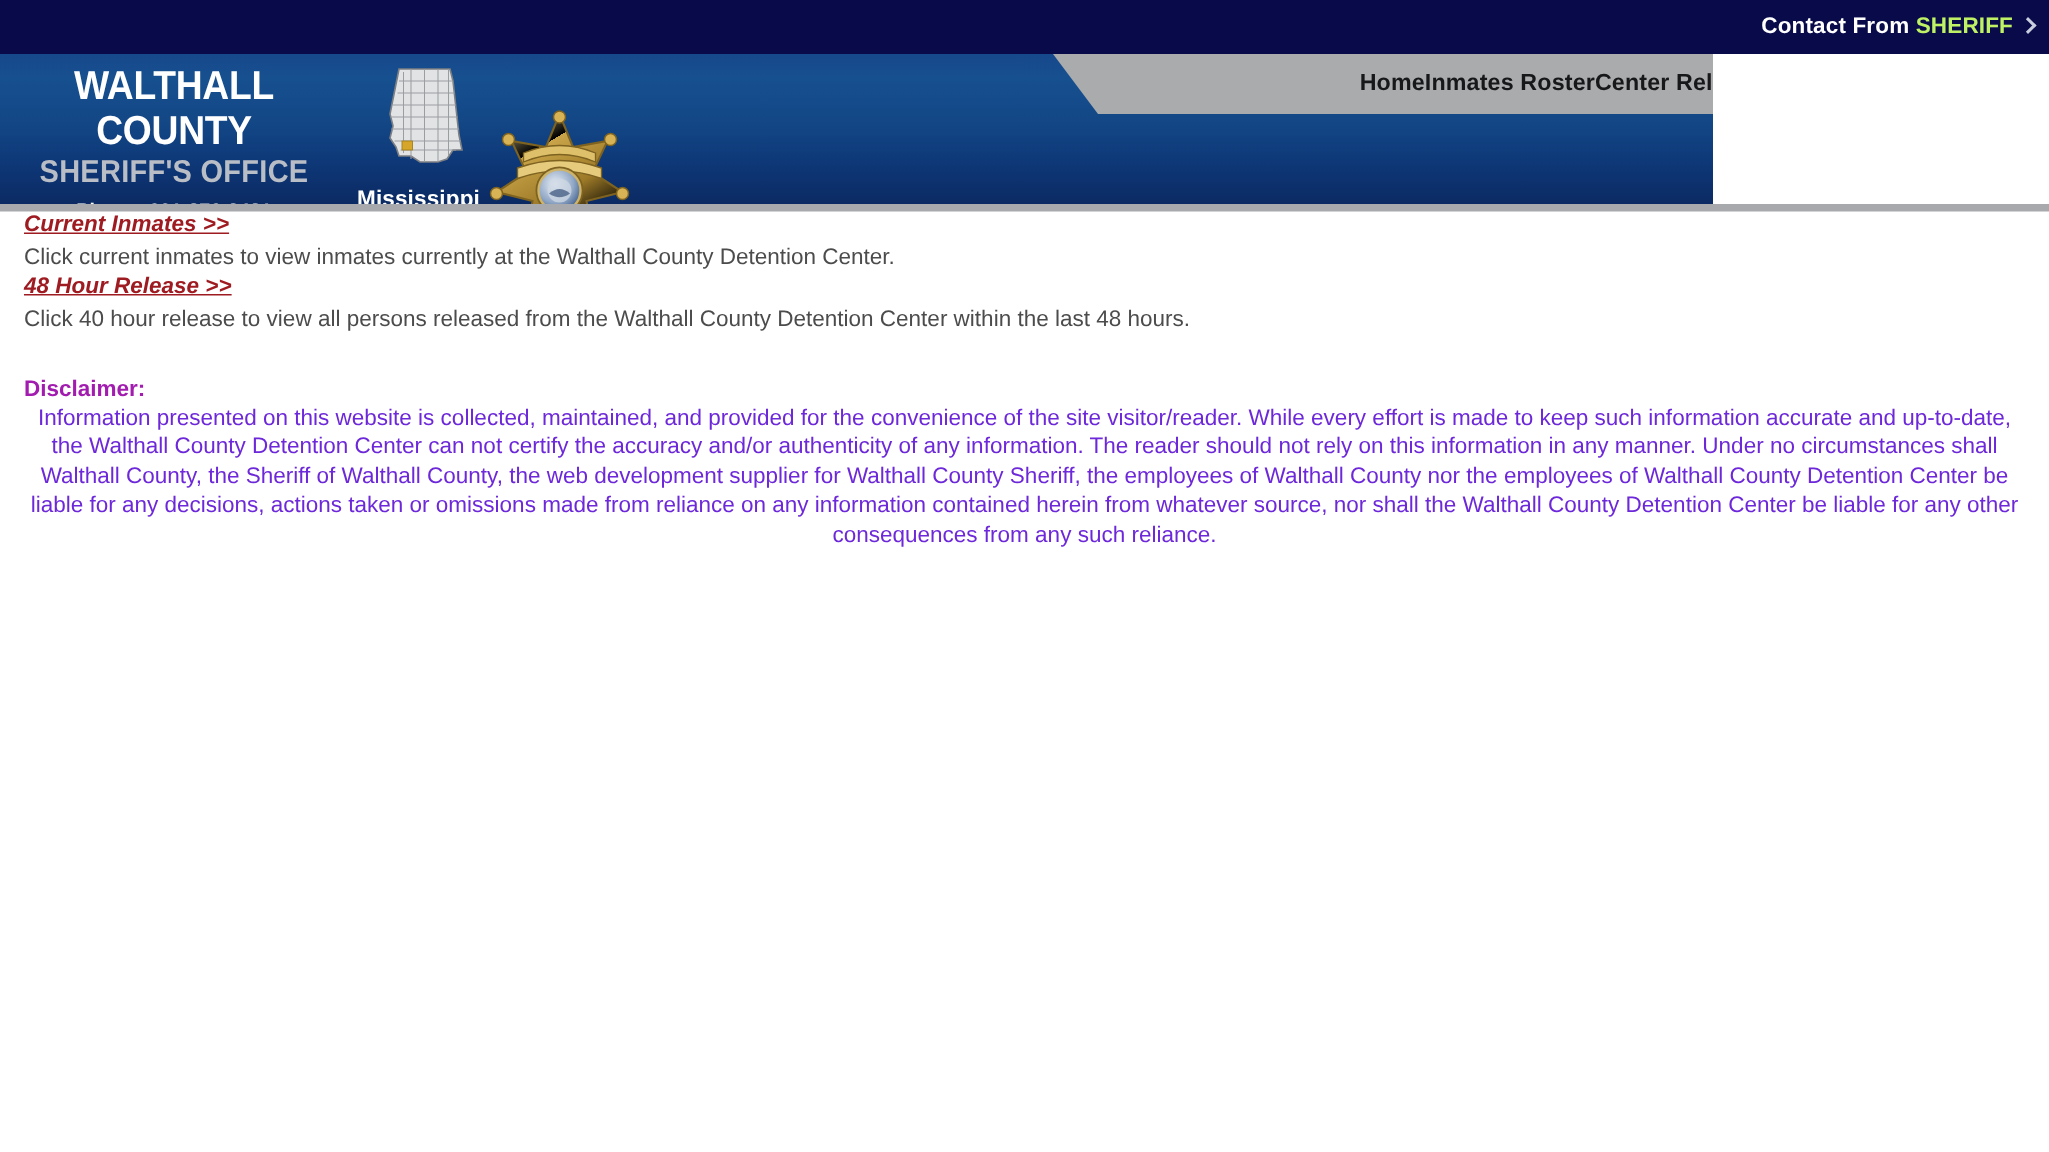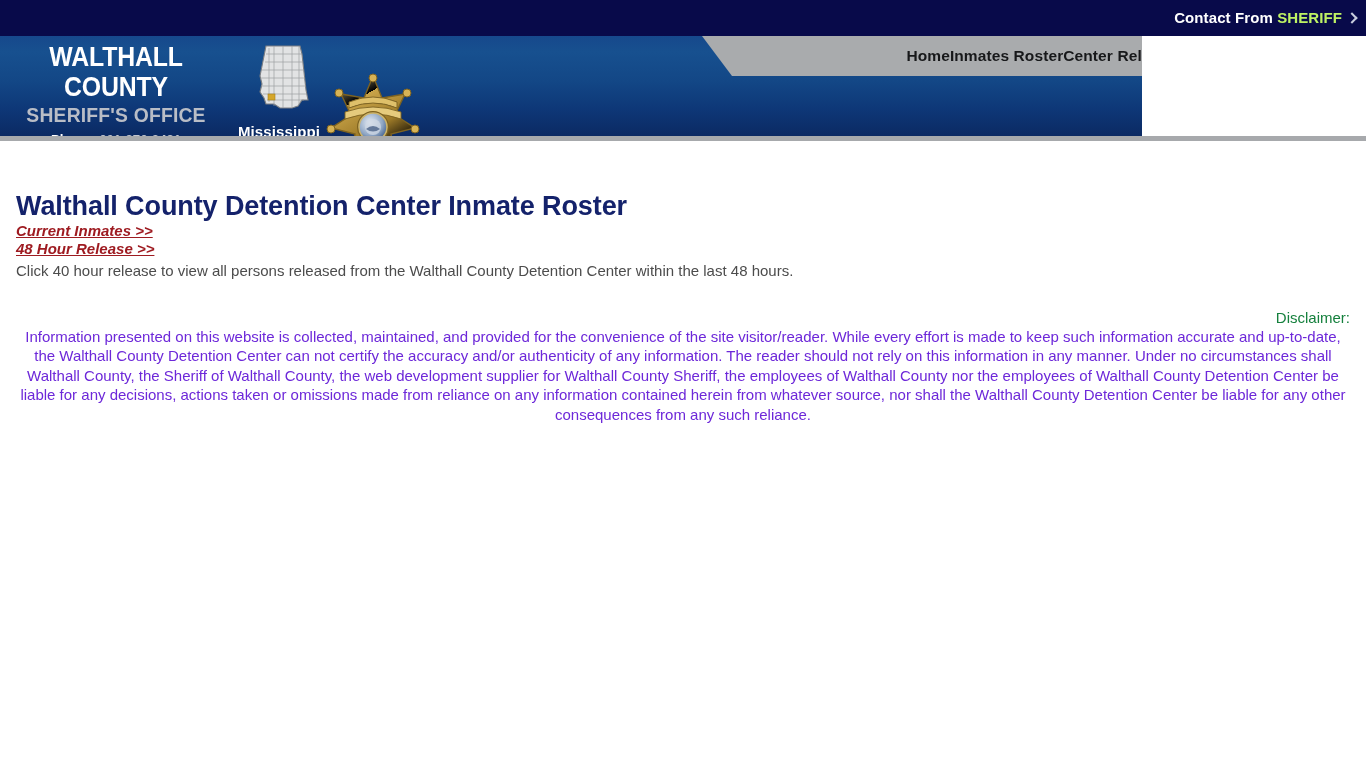--- a/index.html
+++ b/index.html
@@ -119,21 +119,21 @@
     color: #9e1b21;
     text-decoration: underline;
     cursor: pointer;
   }
   .link-desc {
     margin-top: 3px;
     font-size: 15px; color: #4c4c4c; line-height: 20px;
   }
   .disclaimer-head {
     margin-top: 28px;
-    font-size: 15px; font-weight: normal; color: #15803d; text-align: right;
+    font-size: 15px; font-weight: bold; color: #a21caf;
   }
   .disclaimer-body {
     margin-top: 1px;
     font-size: 15px; color: #6d28d9;
     line-height: 19.4px;
     max-width: 1336px;
     text-align: center;
   }
 </style>
 </head>
@@ -239,24 +239,24 @@
     <svg width="38" height="38" viewBox="0 0 38 38">
       <circle cx="16" cy="15" r="9.5" fill="none" stroke="#b9bcc1" stroke-width="3.6"></circle>
       <line x1="23" y1="22.5" x2="31" y2="30.5" stroke="#b9bcc1" stroke-width="4" stroke-linecap="round"></line>
     </svg>
   </div>
 </div>
 <div class="header-bottom-border"></div>
 
 <div class="main">
 
-  <h1 class="page-title">Walthall County Detention Center Inmate Roster</h1>
 
   <div class="link-row">
     <a class="roster-link">Current Inmates &gt;&gt;</a>
+    <div class="link-desc">Click current inmates to view inmates currently at the Walthall County Detention Center.</div>
   </div>
 
   <div class="link-row">
     <a class="roster-link">48 Hour Release &gt;&gt;</a>
     <div class="link-desc">Click 40 hour release to view all persons released from the Walthall County Detention Center within the last 48 hours.</div>
   </div>
 
   <div class="disclaimer-head">Disclaimer:</div>
   <div class="disclaimer-body">Information presented on this website is collected, maintained, and provided for the convenience of the site visitor/reader. While every effort is made to keep such information accurate and up-to-date, the Walthall County Detention Center can not certify the accuracy and/or authenticity of any information. The reader should not rely on this information in any manner.  Under no circumstances shall Walthall County, the Sheriff of Walthall County, the web development supplier for Walthall County Sheriff, the employees of Walthall County nor the employees of Walthall County Detention Center be liable for any decisions, actions taken or omissions made from reliance on any information contained herein from whatever source, nor shall the Walthall County Detention Center be liable for any other consequences from any such reliance.</div>
 </div>

